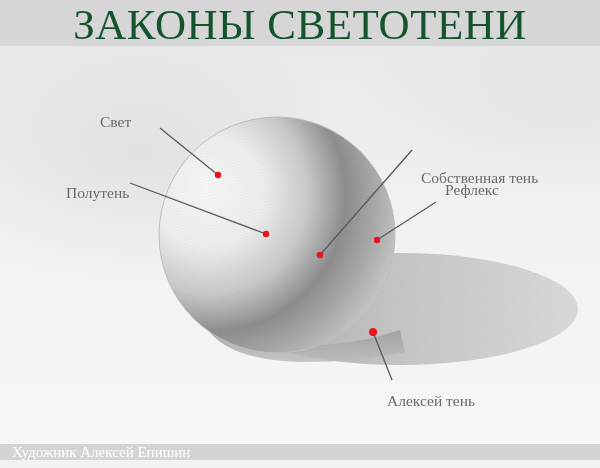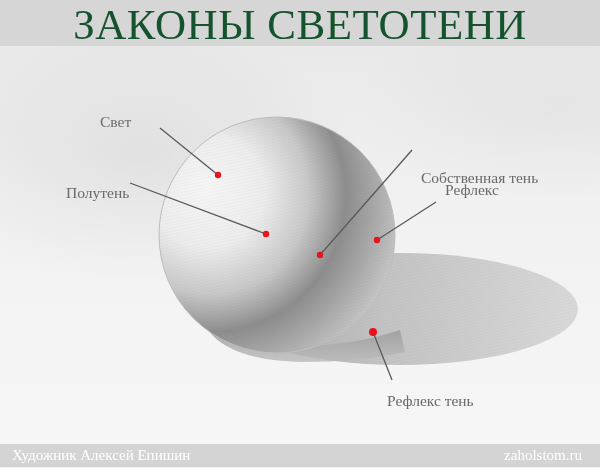--- a/index.html
+++ b/index.html
@@ -22,21 +22,21 @@
       background:
         radial-gradient(ellipse 320px 180px at 140px 110px, rgba(200,200,200,0.35), rgba(255,255,255,0) 70%),
         radial-gradient(ellipse 300px 140px at 560px 60px, rgba(215,215,215,0.35), rgba(255,255,255,0) 70%),
         linear-gradient(180deg, #e9e9e9 0%, #f1f1f1 40%, #f6f6f6 100%);
     }
     .art { position: absolute; left: 0; top: 0; }
     .label {
       position: absolute; color: #6a6a6a; font-size: 15.5px; white-space: nowrap; line-height: 1;
     }
     .footer {
-      position: absolute; left: 0; top: 444px; width: 600px; height: 23px;
+      position: absolute; left: 0; top: 444px; width: 600px; height: 16px;
       background: #d4d4d4;
       display: flex; align-items: center; justify-content: space-between;
       padding: 0 18px 0 12px; box-sizing: border-box;
     }
     .footer span { color: #ffffff; font-size: 15px; line-height: 1; }
   </style>
 </head>
 <body>
 
 <div class="header">
@@ -91,19 +91,18 @@
       <circle cx="320" cy="255" r="3.2"></circle>
       <circle cx="377" cy="240" r="3.2"></circle>
       <circle cx="373" cy="332" r="4"></circle>
     </g>
   </svg>
 
   <span class="label" style="left:100px; top:68px;">Свет</span>
   <span class="label" style="left:42px; top:139px;margin-left:24px;">Полутень</span>
   <span class="label" style="left:421px; top:83px;margin-top:41px;">Собственная тень</span>
   <span class="label" style="left:445px; top:136px;">Рефлекс</span>
-  <span class="label" style="left:387px; top:347px;">Рефлекс тень</span>
+  <span class="label" style="left:387px; top:347px;">Алексей тень</span>
 </div>
 
 <div class="footer">
   <span>Художник Алексей Епишин</span>
-  <span>zaholstom.ru</span>
 </div>
 
 </body></html>

